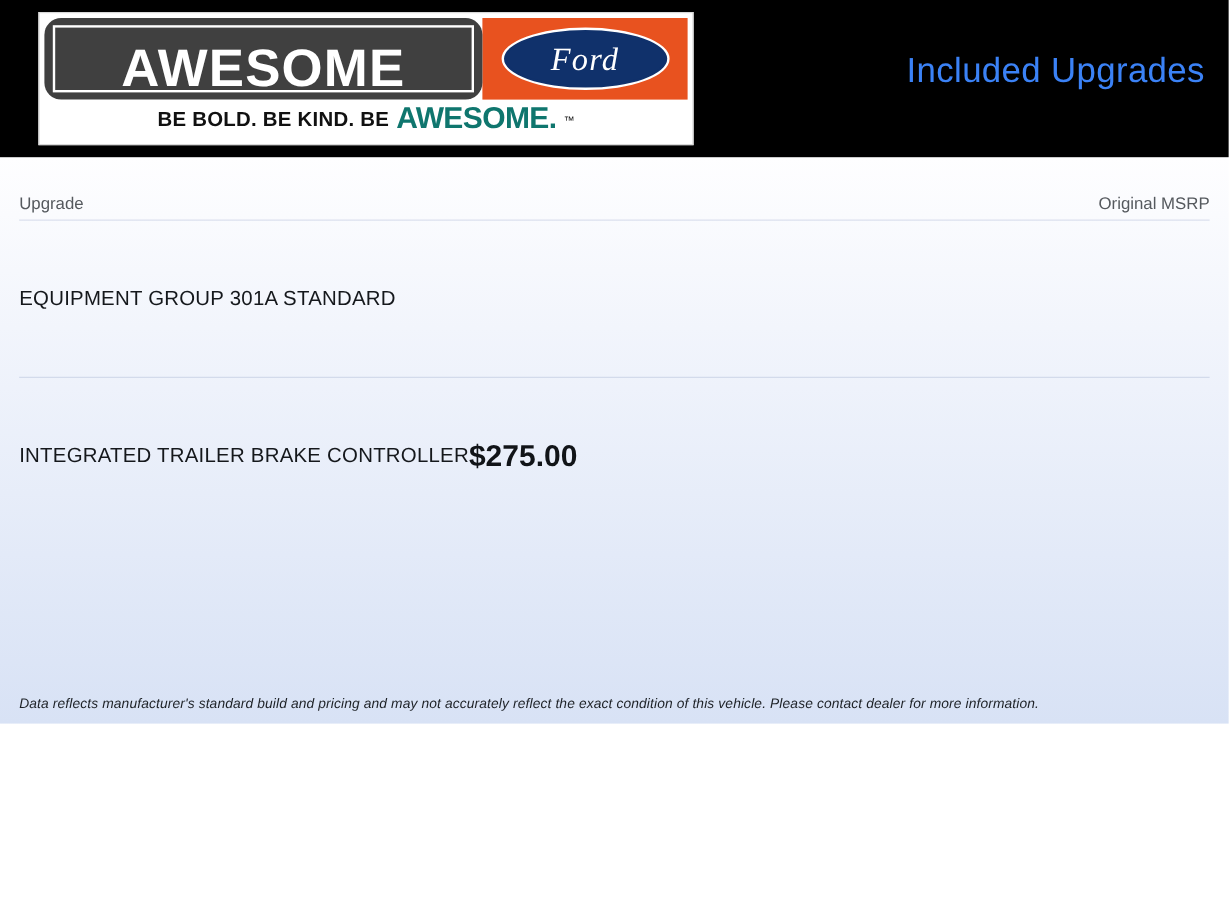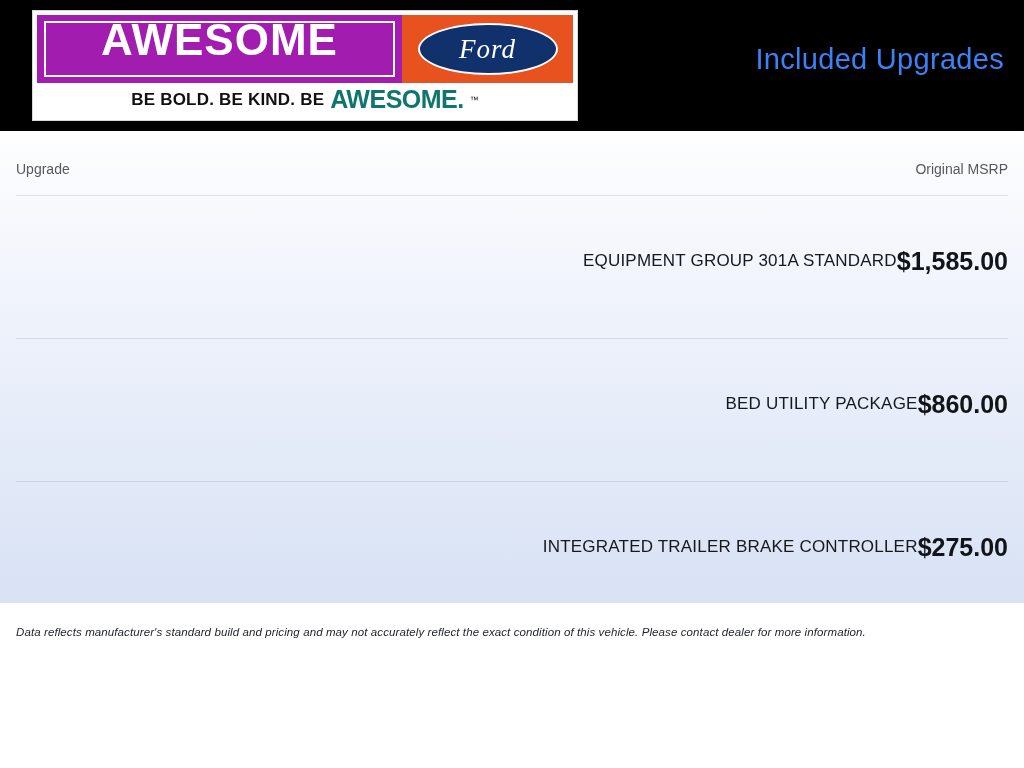--- a/index.html
+++ b/index.html
@@ -31,25 +31,26 @@
     display: flex;
     flex-direction: column;
   }
   .logo-top {
     display: flex;
     height: 72px;
     padding: 4px 4px 0 4px;
   }
   .logo-awesome {
     flex: 0 0 365px;
-    background: #a21caf;
-    display: flex;
-    align-items: flex-start;
+    background: #404040;
+    display: flex;
+    align-items: flex-end;
     justify-content: center;
     position: relative;
+    border-radius: 14px;
   }
   .logo-awesome::after {
     content: "";
     position: absolute;
     left: 7px; right: 7px; top: 6px; bottom: 6px;
     border: 2px solid #ffffff;
   }
   .logo-awesome span {
     position: relative;
     z-index: 2;
@@ -139,23 +140,22 @@
     font-size: 14px;
     color: #55595e;
   }
   .rows {
     flex: 1 1 auto;
   }
   .row {
     height: 131px;
     display: flex;
     align-items: center;
-    justify-content: flex-end;
+    justify-content: flex-start;
     border-top: 1px solid rgba(160,175,205,0.35);
-    margin-top: 12px;
   }
   .row:first-child { border-top: 1px solid rgba(160,175,205,0.35); }
   .row .label {
     font-size: 17px;
     color: #15181c;
     letter-spacing: 0.2px;
   }
   .row .price {
     font-size: 25px;
     font-weight: bold;
@@ -196,25 +196,20 @@
 
 <div class="sheet">
   <div class="col-head">
     <span>Upgrade</span>
     <span>Original MSRP</span>
   </div>
 
   <div class="rows">
     <div class="row">
       <span class="label">EQUIPMENT GROUP 301A STANDARD</span>
-      <span class="price">$1,585.00</span>
-    </div>
-    <div class="row">
-      <span class="label">BED UTILITY PACKAGE</span>
-      <span class="price">$860.00</span>
     </div>
     <div class="row">
       <span class="label">INTEGRATED TRAILER BRAKE CONTROLLER</span>
       <span class="price">$275.00</span>
     </div>
   </div>
 
   <div class="disclaimer">Data reflects manufacturer's standard build and pricing and may not accurately reflect the exact condition of this vehicle. Please contact dealer for more information.</div>
 </div>
 

